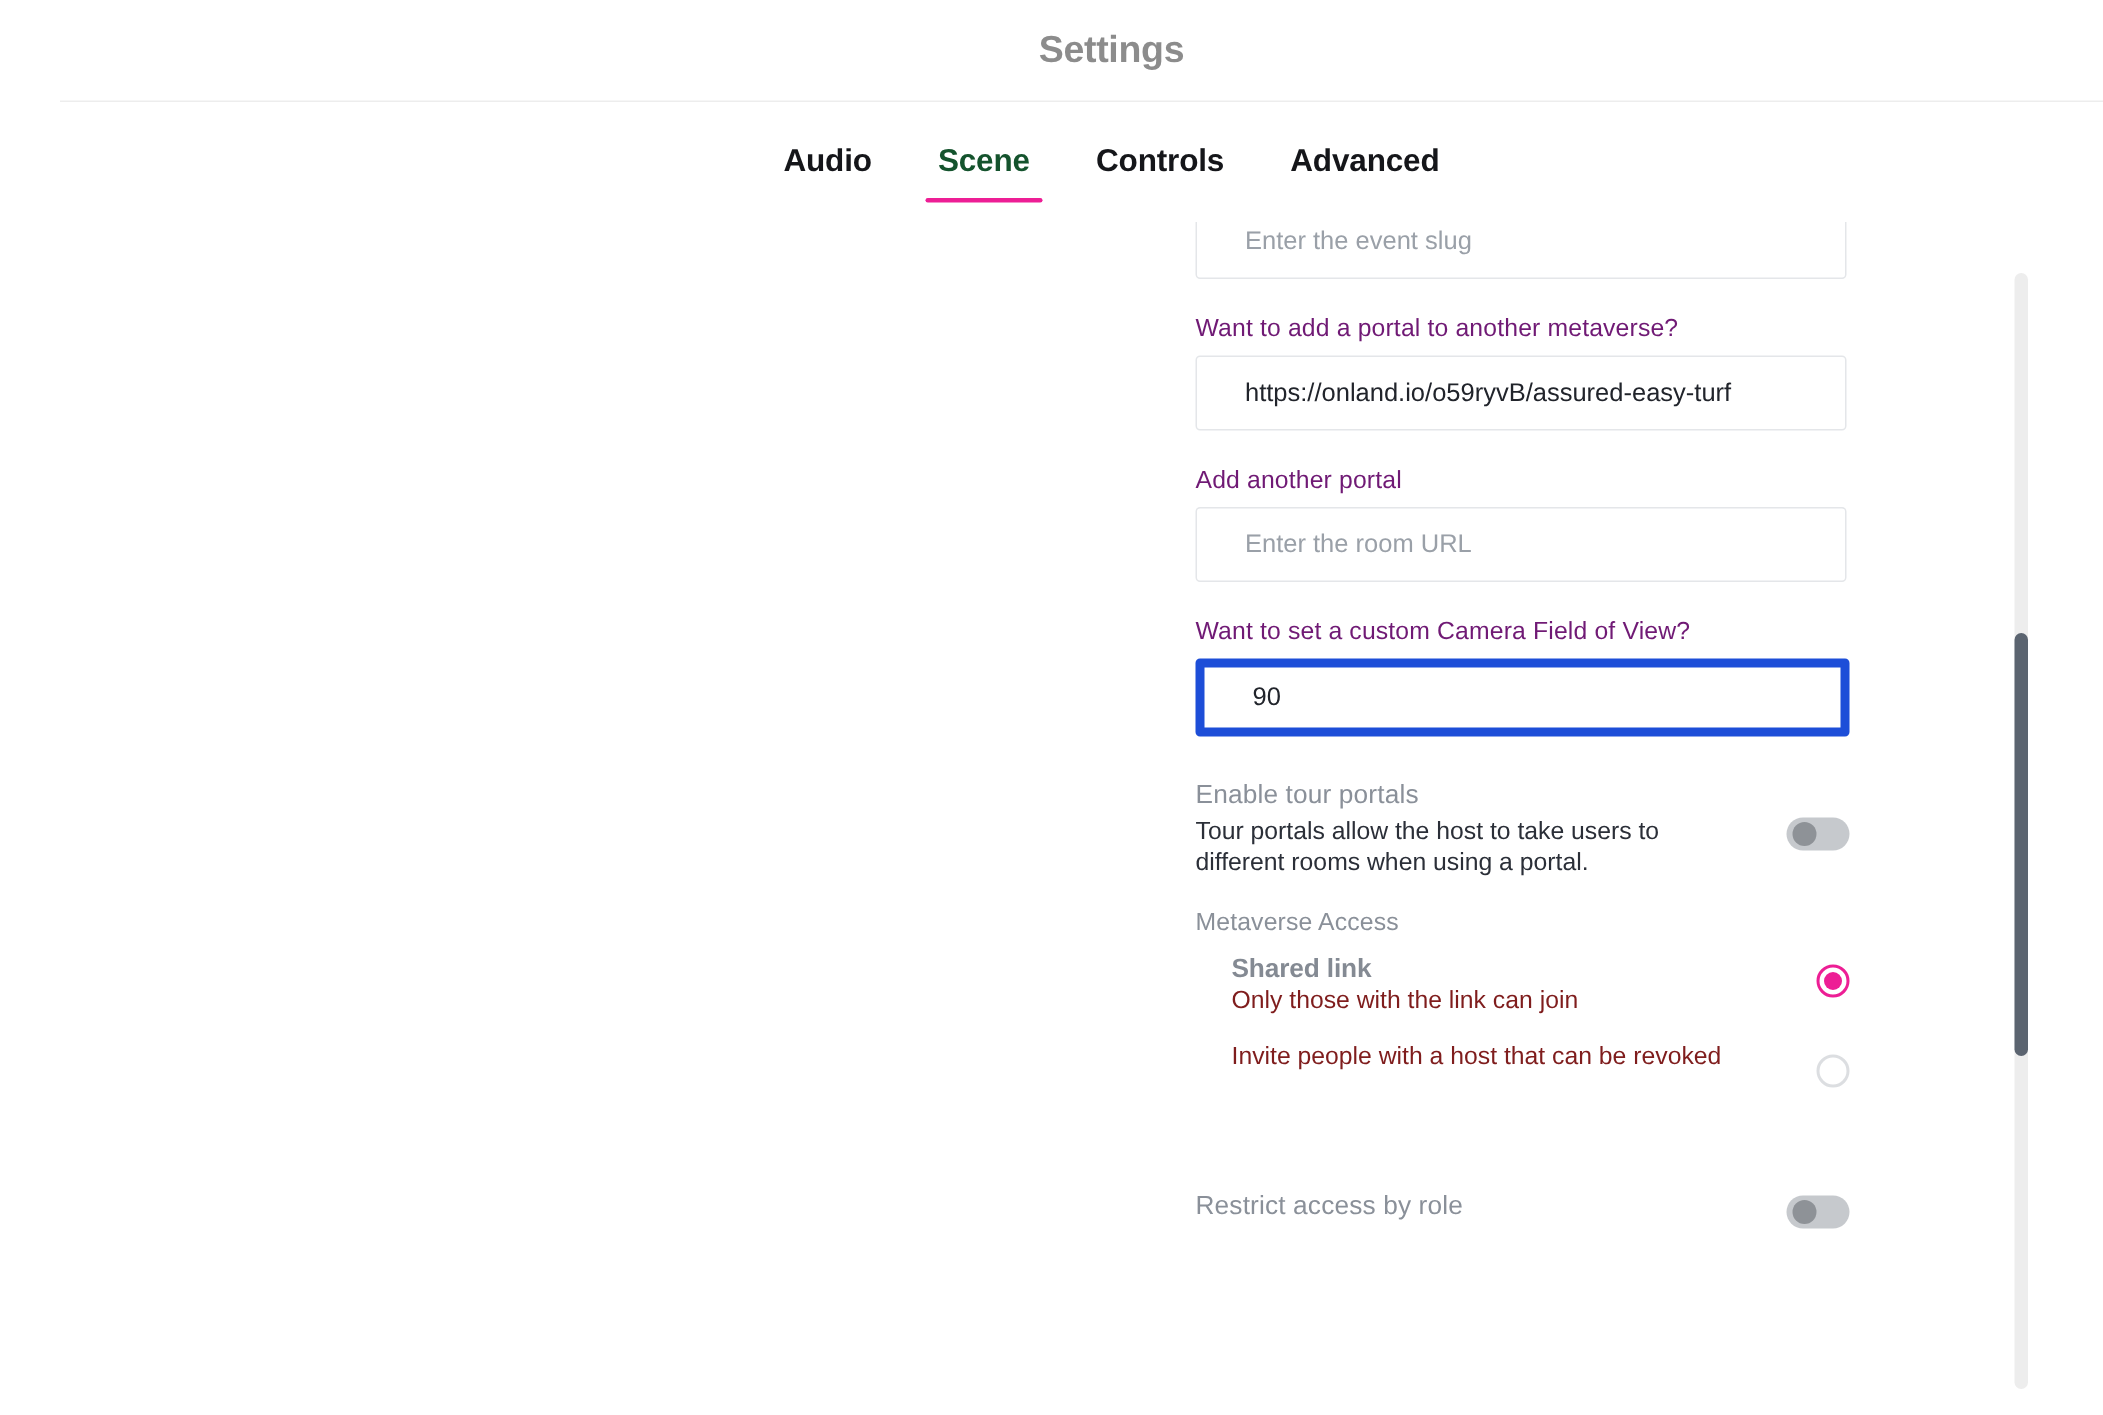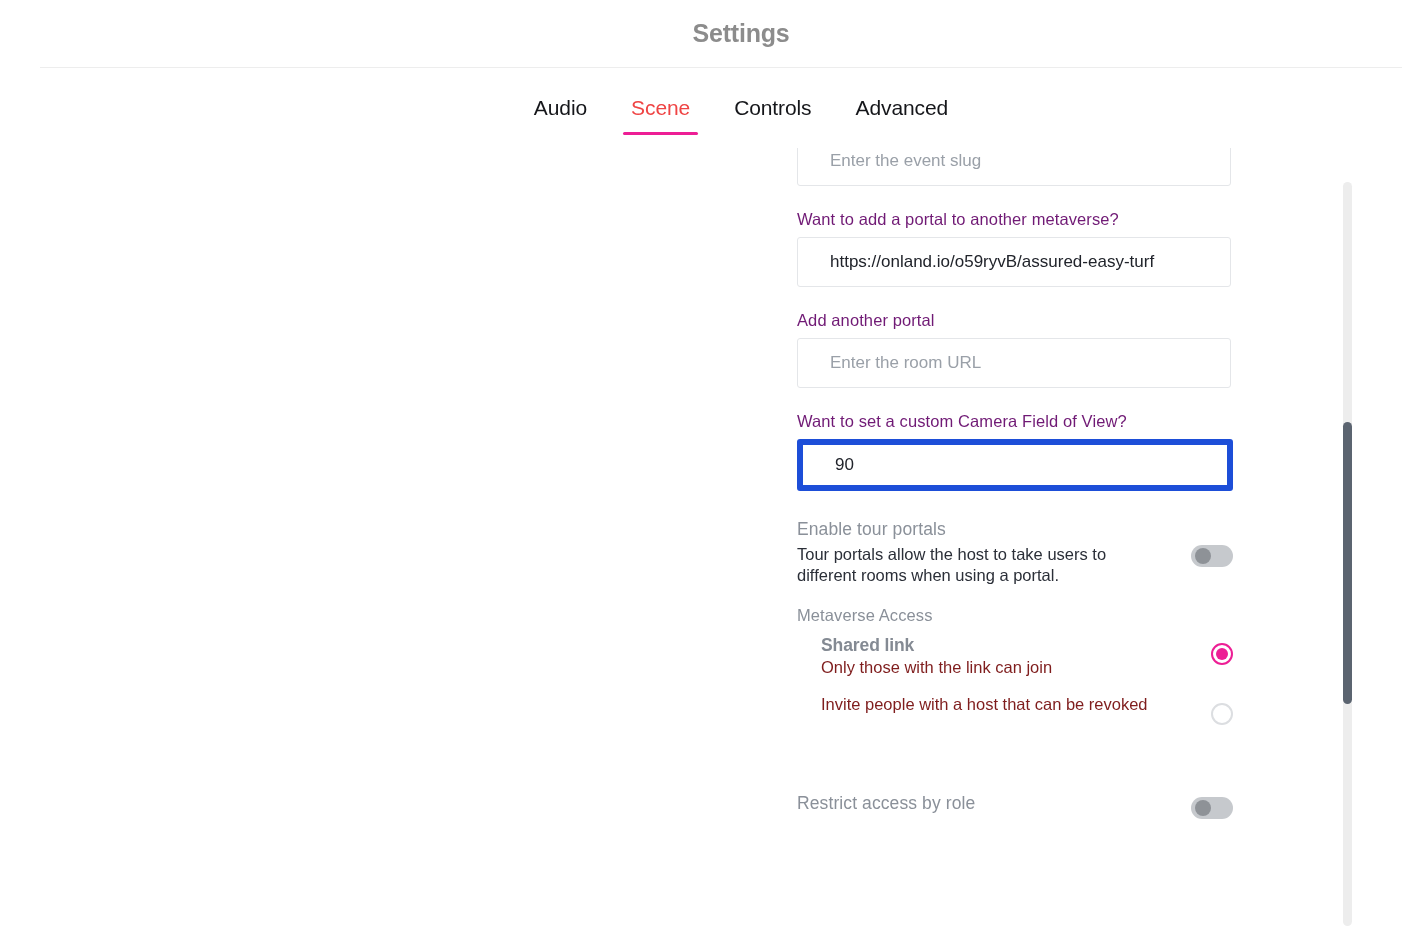--- a/index.html
+++ b/index.html
@@ -48,33 +48,33 @@
     height: 80px;
     display: flex;
     align-items: center;
     justify-content: center;
     gap: 0px;
     background: #ffffff;
   }
   .tab {
     position: relative;
     font-size: 21px;
-    font-weight: normal;
+    font-weight: bold;
     color: #15161a;
     padding: 0 22px;
     height: 54px;
     display: flex;
     align-items: center;
     cursor: pointer;
     letter-spacing: -0.1px;
     background: none;
     border: none;
     font-family: "Liberation Sans", sans-serif;
   }
-  .tab.active { color: #ef4444; }
+  .tab.active { color: #14532d; }
   .tab.active::after {
     content: "";
     position: absolute;
     left: 14px; right: 14px;
     bottom: 0px;
     height: 3px;
     background: #ed1e95;
     border-radius: 2px;
   }
 

